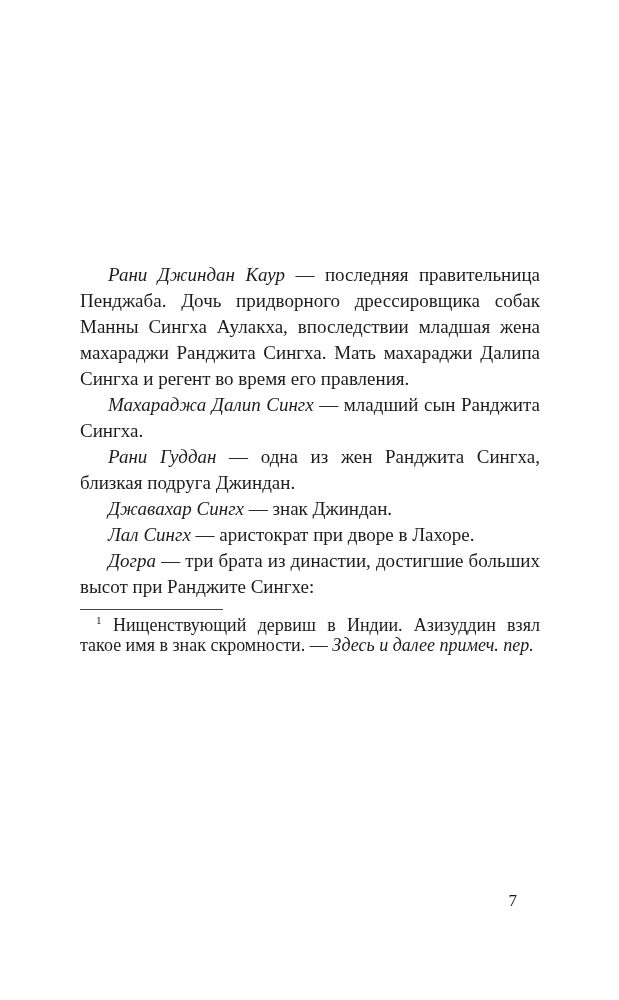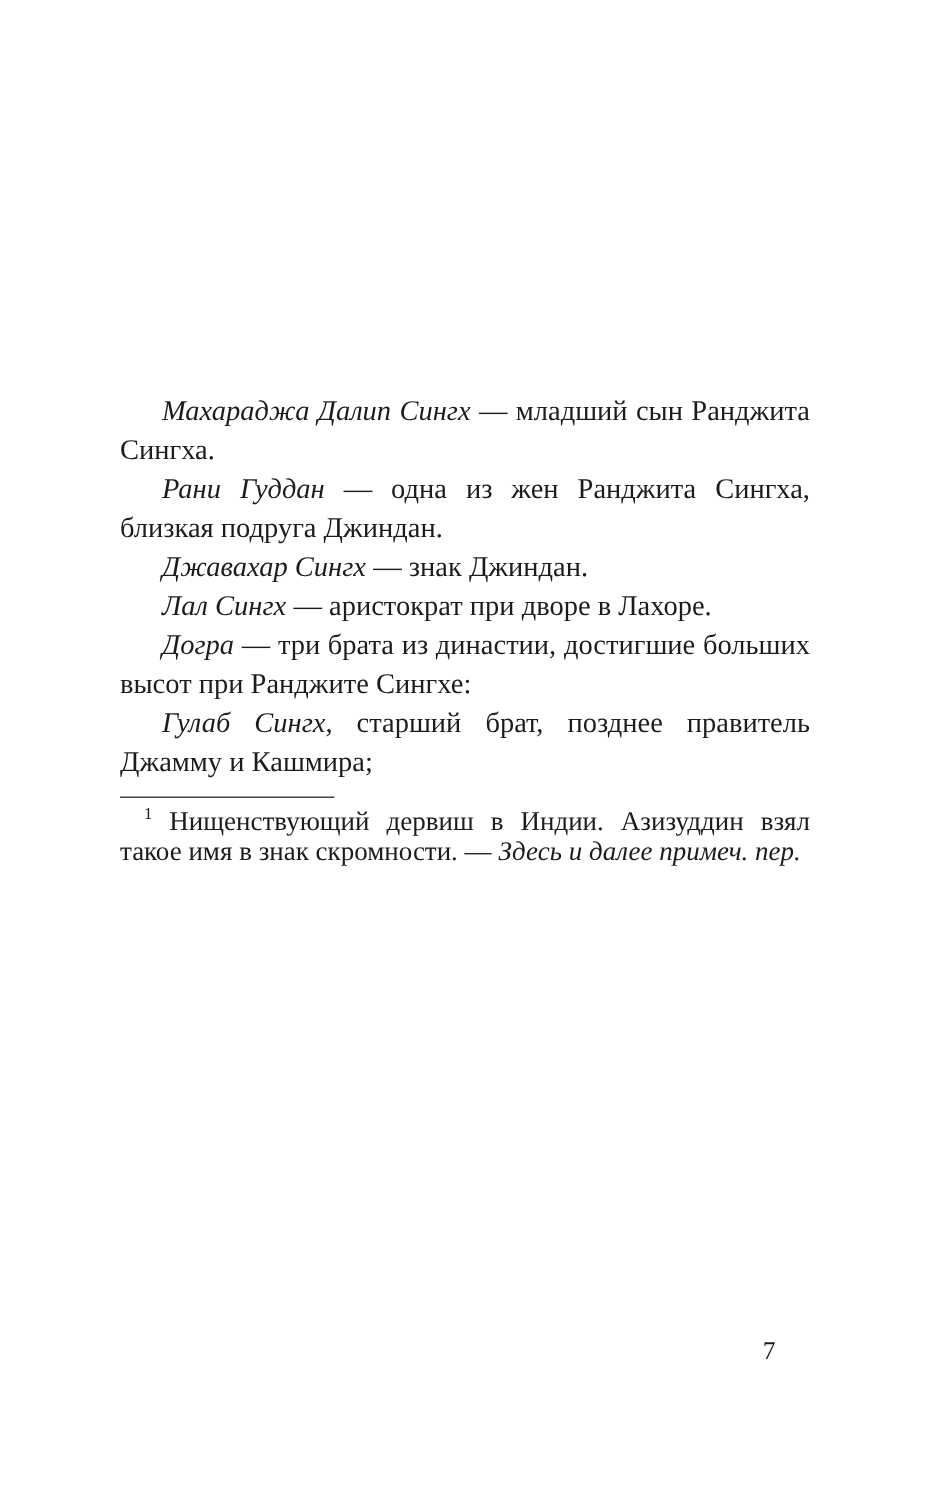--- a/index.html
+++ b/index.html
@@ -59,34 +59,34 @@
   }
 </style>
 </head>
 <body>
 
 <div class="page">
 
 
   <div class="body-text">
 
+    <p><span class="name">Рани Джиндан Каур</span><span> — последняя правительница Пенджаба. Дочь придворного дрессировщика собак Манны Сингха Аулакха, впоследствии младшая жена махараджи Ранджита Сингха. Мать махараджи Далипа Сингха и регент во время его правления.</span></p>
 
 
     <p><span class="name">Махараджа Далип Сингх</span><span> — младший сын Ранджита Сингха.</span></p>
 
 
     <p><span class="name">Рани Гуддан</span><span> — одна из жен Ранджита Сингха, близкая подруга Джиндан.</span></p>
 
     <p><span class="name">Джавахар Сингх</span><span> — знак Джиндан.</span></p>
 
     <p><span class="name">Лал Сингх</span><span> — аристократ при дворе в Лахоре.</span></p>
 
     <p><span class="name">Догра</span><span> — три брата из династии, достигшие больших высот при Ранджите Сингхе:</span></p>
 
-    <p><span class="name">Гулаб Сингх</span><span>, старший брат, позднее правитель Джамму и Кашмира;</span></p>
 
   </div>
 
   <div class="footnote-sep"></div>
 
   <div class="footnote"><sup class="fn-marker">1</sup><span> Нищенствующий дервиш в Индии. Азизуддин взял такое имя в знак скромности. — </span><span class="note">Здесь и далее примеч. пер.</span></div>
 
   <div class="page-number">7</div>
 
 </div>

